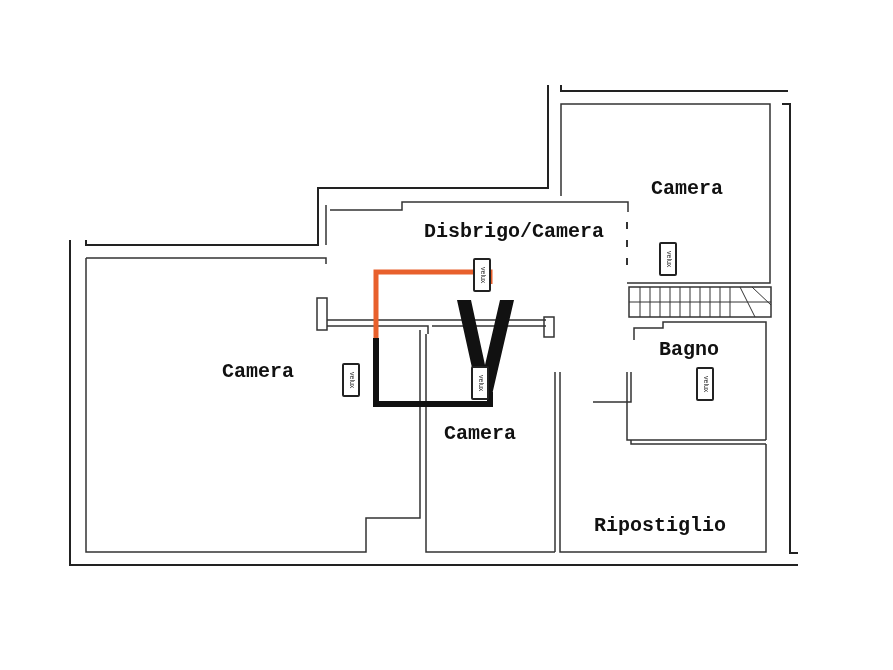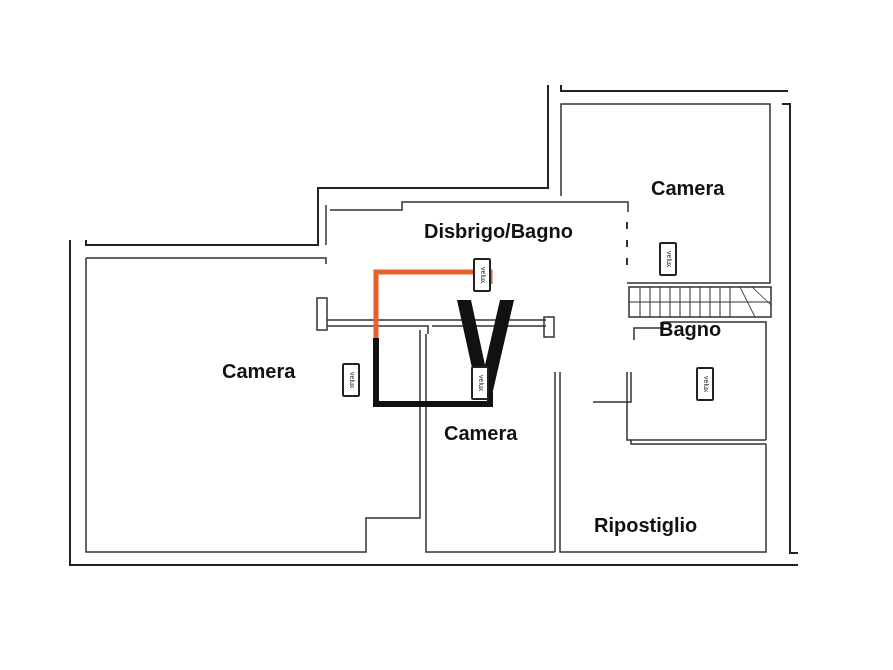--- a/index.html
+++ b/index.html
@@ -1,20 +1,20 @@
 <!DOCTYPE html>
 <html><head>
 <meta charset="utf-8">
 <style>
   html, body { margin: 0; padding: 0; background: #ffffff; }
   body { width: 893px; height: 670px; position: relative; overflow: hidden; font-family: "Liberation Sans", sans-serif; }
   svg { position: absolute; left: 0; top: 0; }
   .wall { fill: none; stroke: #222; stroke-width: 2; }
   .wall-thin { fill: none; stroke: #333; stroke-width: 1.5; }
-  .room-label { position: absolute; font-family: Liberation Sans, sans-serif; font-weight: bold; font-size: 20px; color: #111; white-space: nowrap; }
+  .room-label { position: absolute; font-family: Liberation Mono, monospace; font-weight: bold; font-size: 20px; color: #111; white-space: nowrap; }
   .velux { position: absolute; width: 14px; height: 30px; border: 2px solid #222; border-radius: 2px; background: #fff; font-size: 7px; writing-mode: vertical-rl; text-align: center; line-height: 12px; color: #222; overflow: hidden; }
 </style>
 </head>
 <body>
 
 <svg width="893" height="670" viewBox="0 0 893 670">
 
   <g>
     <polyline class="wall" points="70,240 70,565 798,565"></polyline>
     <polyline class="wall" points="86,240 86,245 318,245 318,188 548,188 548,85"></polyline>
@@ -71,23 +71,23 @@
   </g>
 
   <g>
     <polyline points="490,284 490,272 376,272 376,338" fill="none" stroke="#e8602c" stroke-width="5"></polyline>
     <polyline points="376,338 376,404 490,404 490,392" fill="none" stroke="#111111" stroke-width="6"></polyline>
     <polygon points="457,300 471,300 485,365 500,300 514,300 492,395 478,395" fill="#111111"></polygon>
   </g>
 </svg>
 
 <div class="room-label" style="left:651px;top:177px;">Camera</div>
-<div class="room-label" style="left:424px;top:220px;">Disbrigo/Bagno</div>
+<div class="room-label" style="left:424px;top:220px;">Disbrigo/Camera</div>
 <div class="room-label" style="left:222px;top:360px;">Camera</div>
-<div class="room-label" style="left:659px;top:318px;">Bagno</div>
+<div class="room-label" style="left:659px;top:338px;">Bagno</div>
 <div class="room-label" style="left:444px;top:422px;">Camera</div>
 <div class="room-label" style="left:594px;top:514px;">Ripostiglio</div>
 
 <div class="velux" style="left:659px;top:242px;">velux</div>
 <div class="velux" style="left:473px;top:258px;">velux</div>
 <div class="velux" style="left:342px;top:363px;">velux</div>
 <div class="velux" style="left:471px;top:366px;">velux</div>
 <div class="velux" style="left:696px;top:367px;">velux</div>
 
 </body></html>

